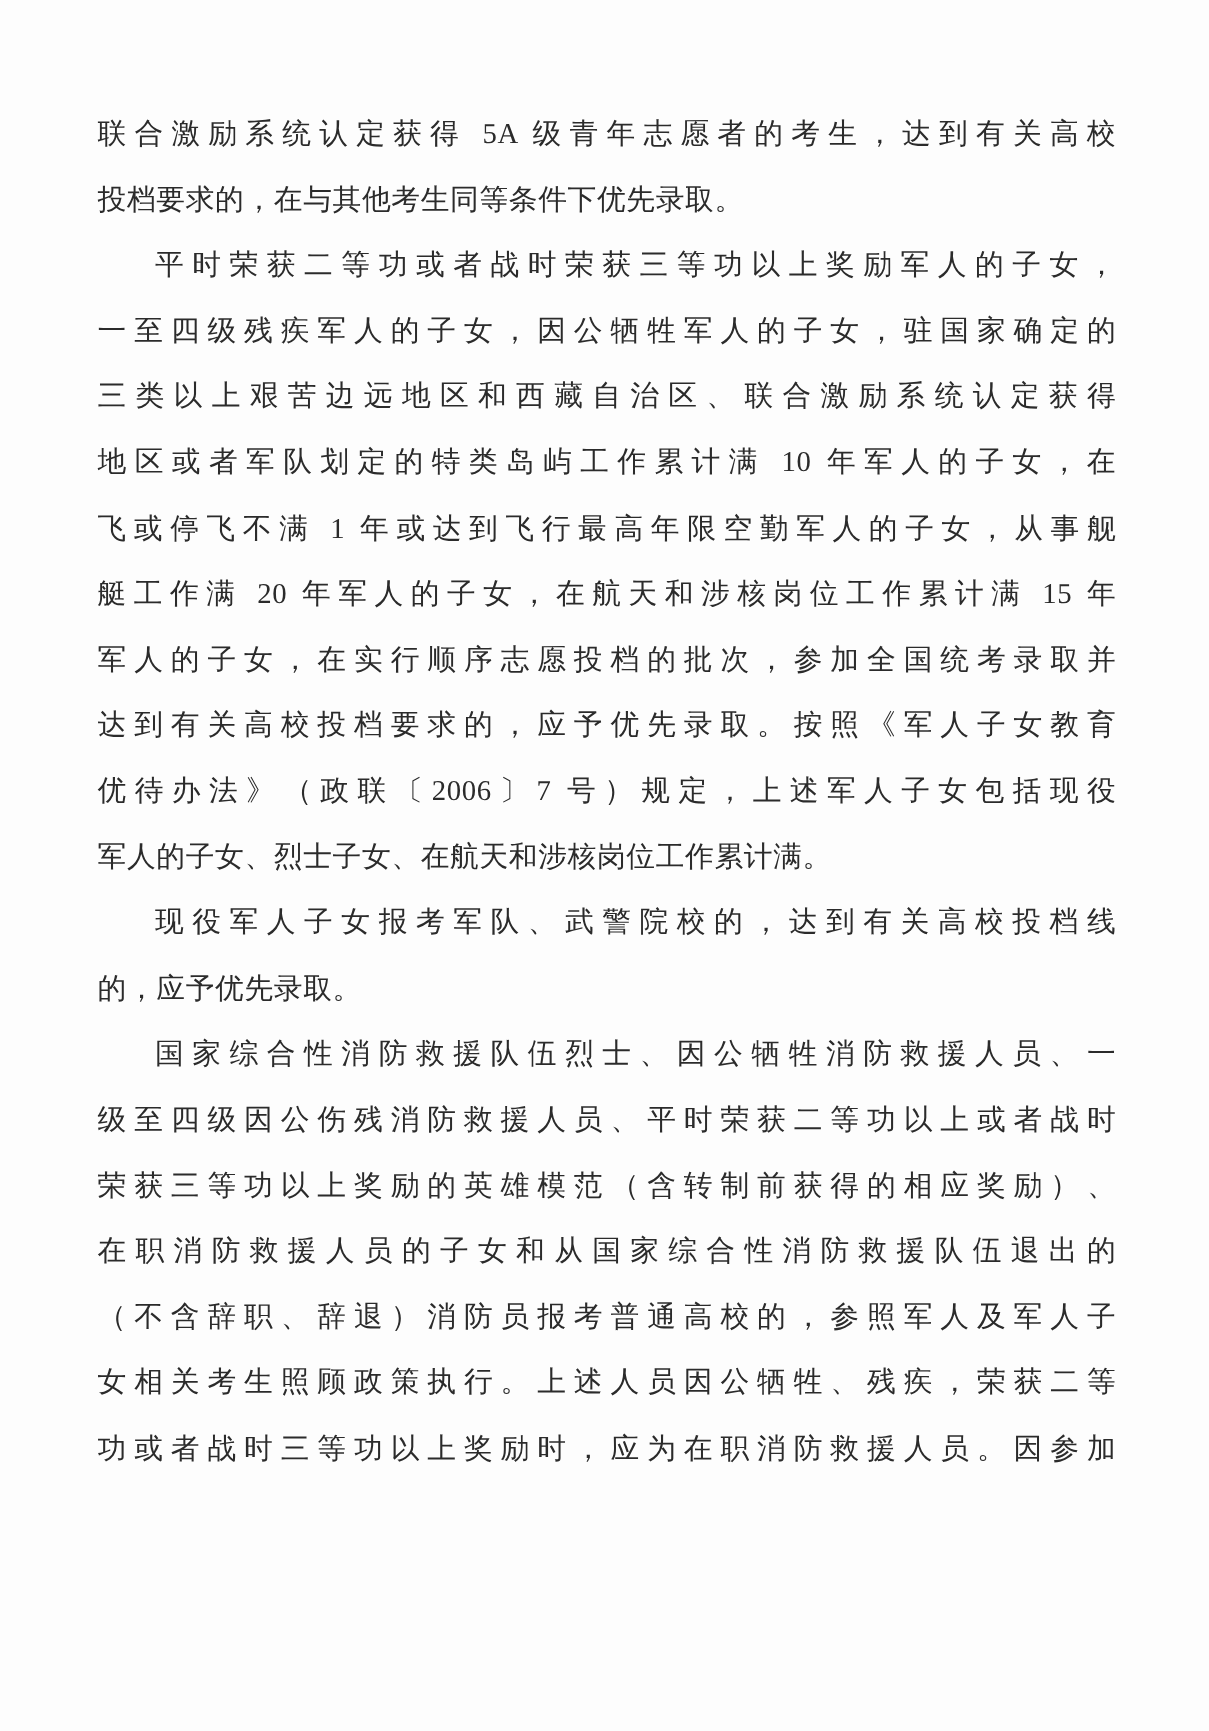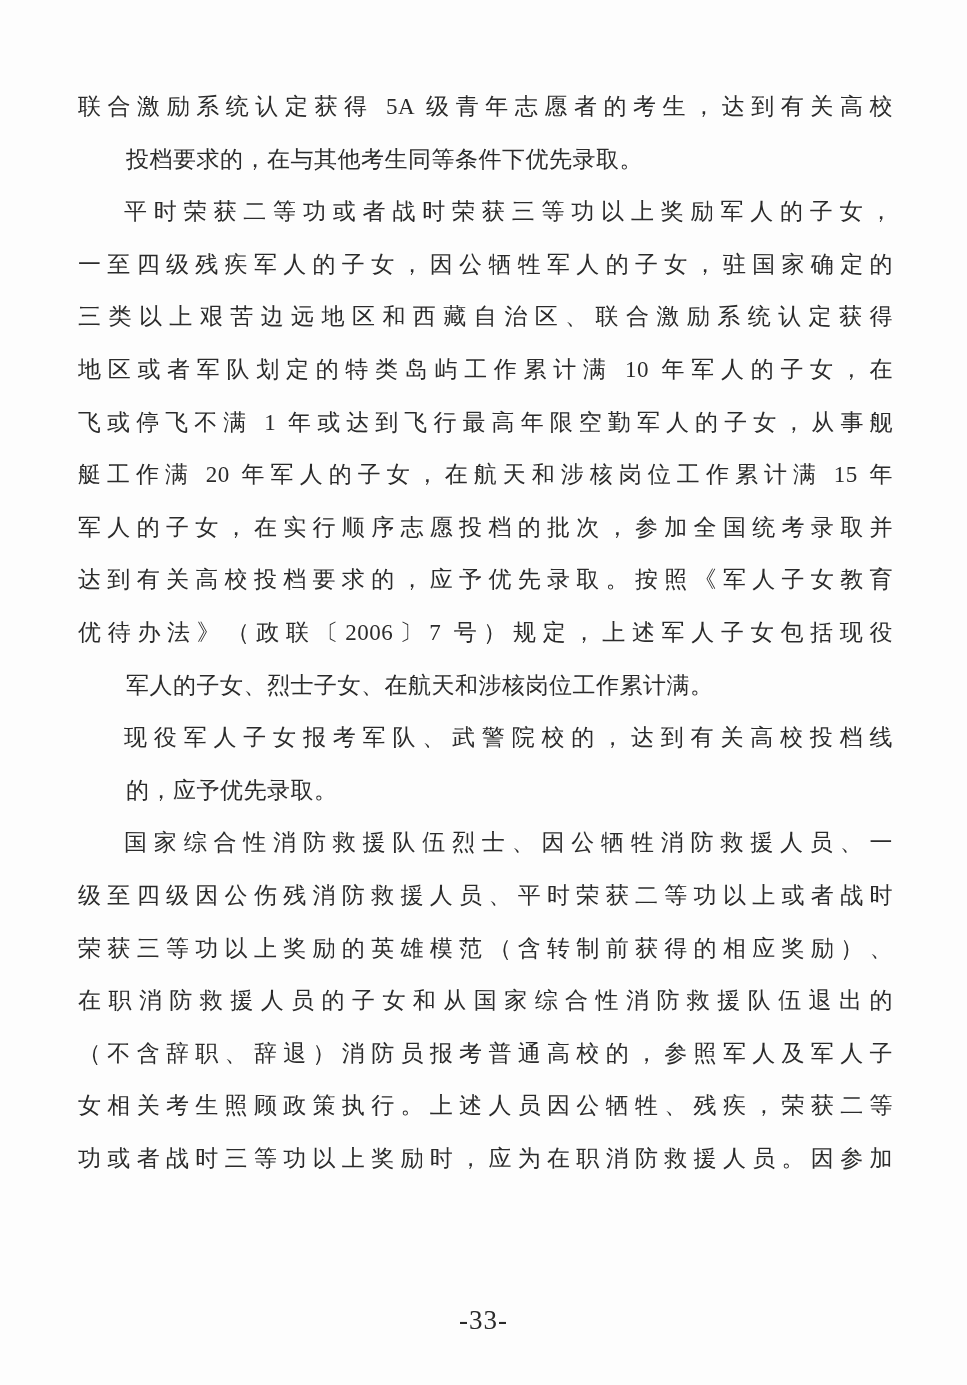--- a/index.html
+++ b/index.html
@@ -32,21 +32,20 @@
     height: 52.6px;
     letter-spacing: 0.5px;
     text-align: justify;
     text-align-last: justify;
     text-justify: inter-character;
     white-space: normal;
     overflow: hidden;
   }
   .line.para-end {
     text-align-last: left;
-    margin-left: 48px;
   }
   .line.indent {
     text-indent: 2em;
   }
   .footer {
     position: absolute;
     top: 1300px;
     left: 0;
     width: 100%;
     text-align: center;
@@ -76,14 +75,13 @@
     <div class="line indent">现役军人子女报考军队、武警院校的，达到有关高校投档线</div>
     <div class="line para-end">的，应予优先录取。</div>
     <div class="line indent">国家综合性消防救援队伍烈士、因公牺牲消防救援人员、一</div>
     <div class="line">级至四级因公伤残消防救援人员、平时荣获二等功以上或者战时</div>
     <div class="line">荣获三等功以上奖励的英雄模范（含转制前获得的相应奖励）、</div>
     <div class="line">在职消防救援人员的子女和从国家综合性消防救援队伍退出的</div>
     <div class="line">（不含辞职、辞退）消防员报考普通高校的，参照军人及军人子</div>
     <div class="line">女相关考生照顾政策执行。上述人员因公牺牲、残疾，荣获二等</div>
     <div class="line">功或者战时三等功以上奖励时，应为在职消防救援人员。因参加</div>
   </div>
-  <div class="footer">-33-</div>
 </div>
 
 </body></html>

